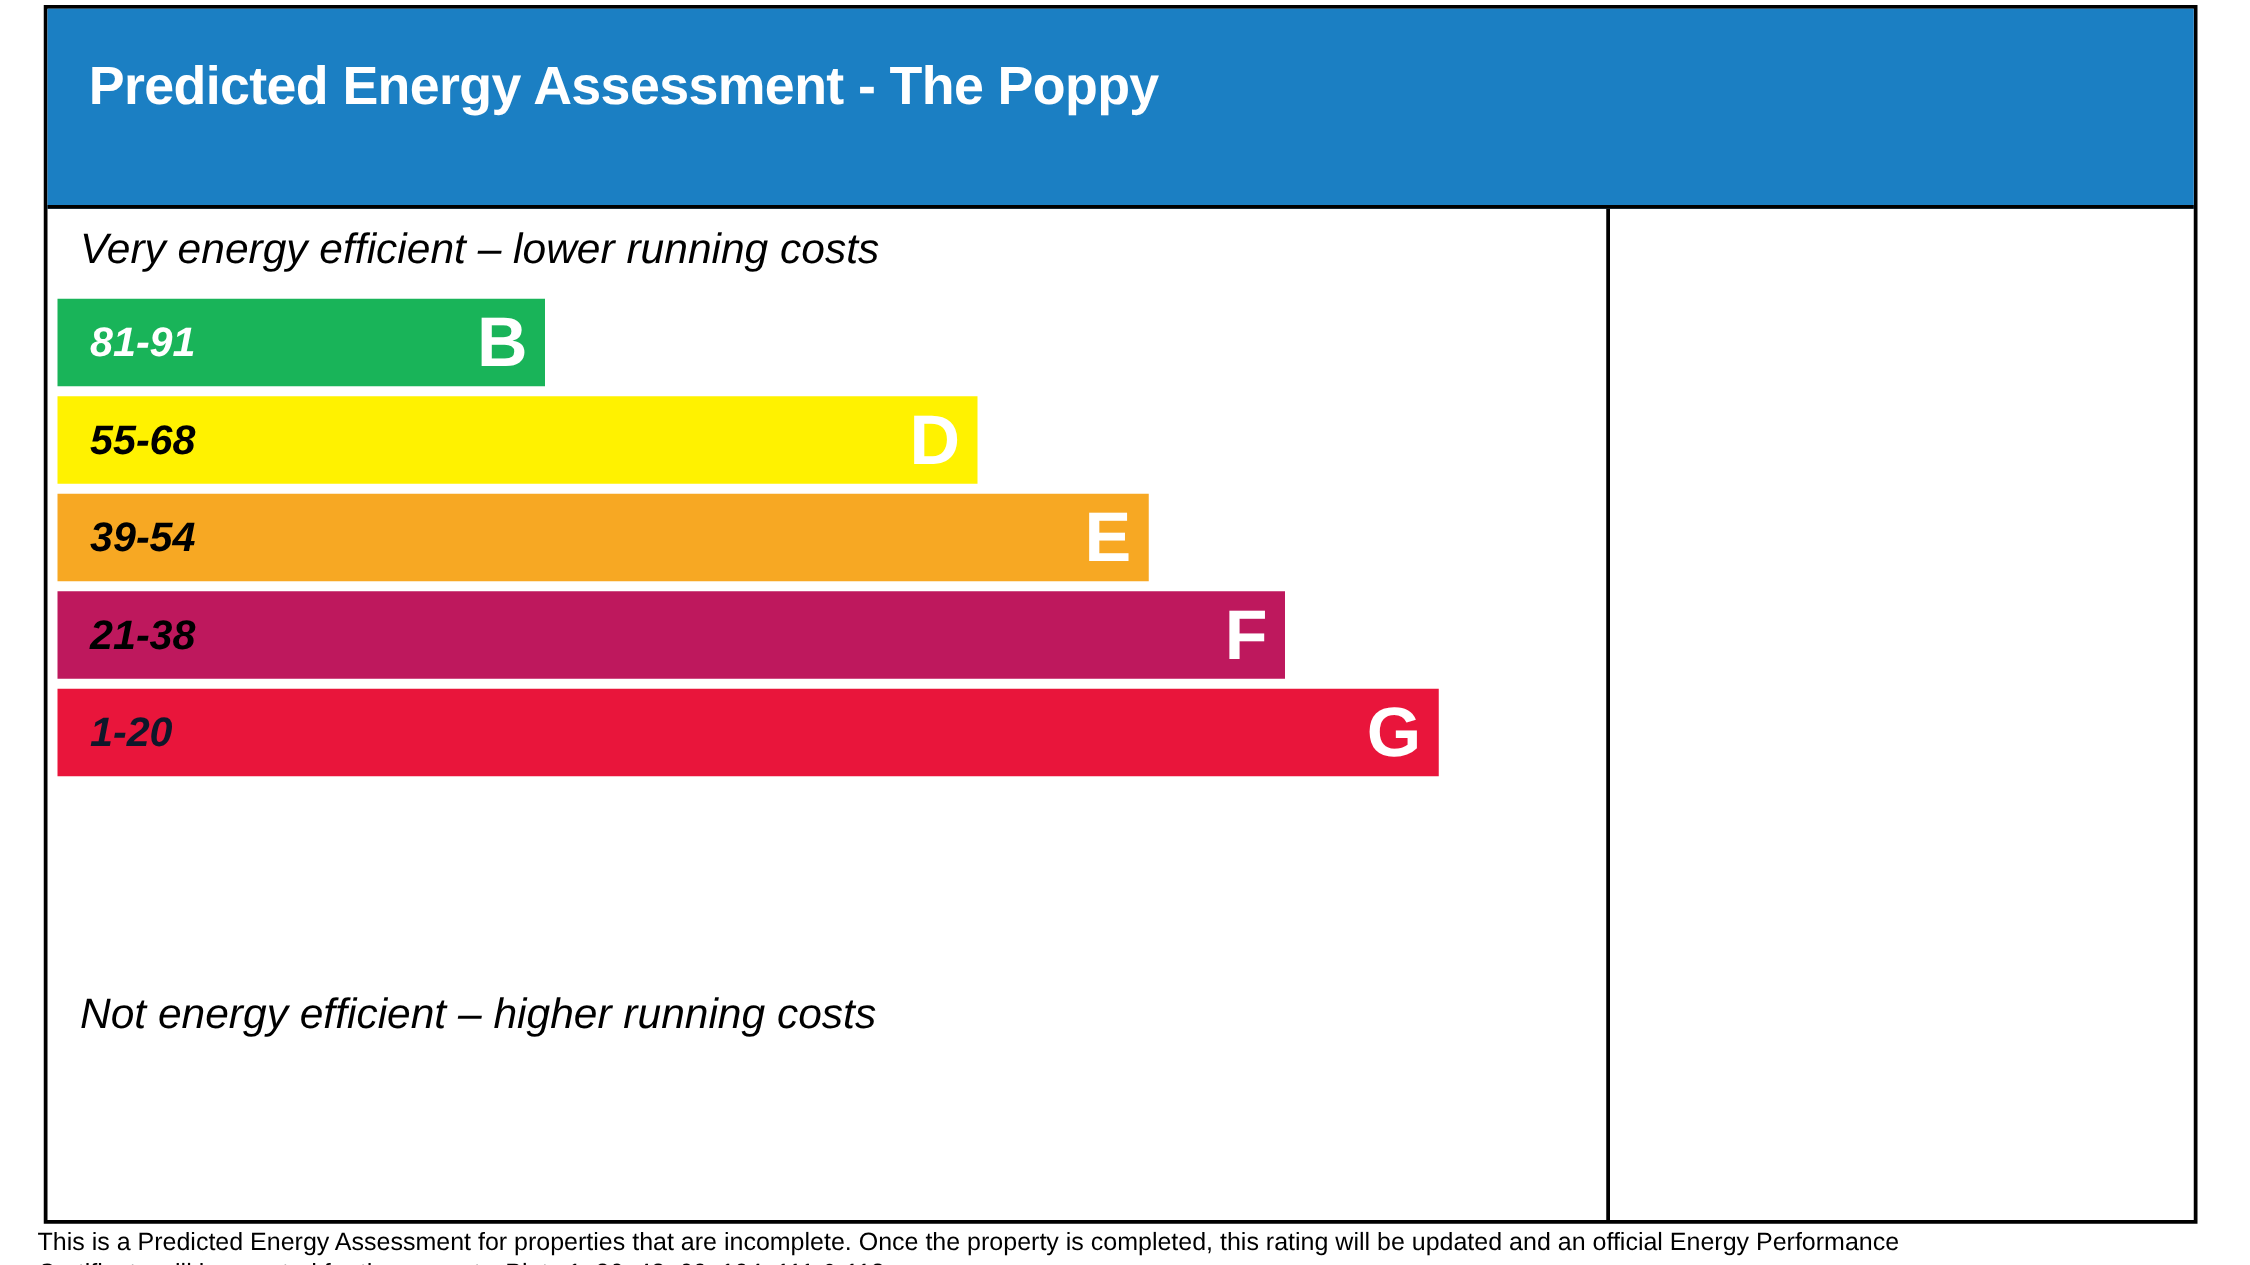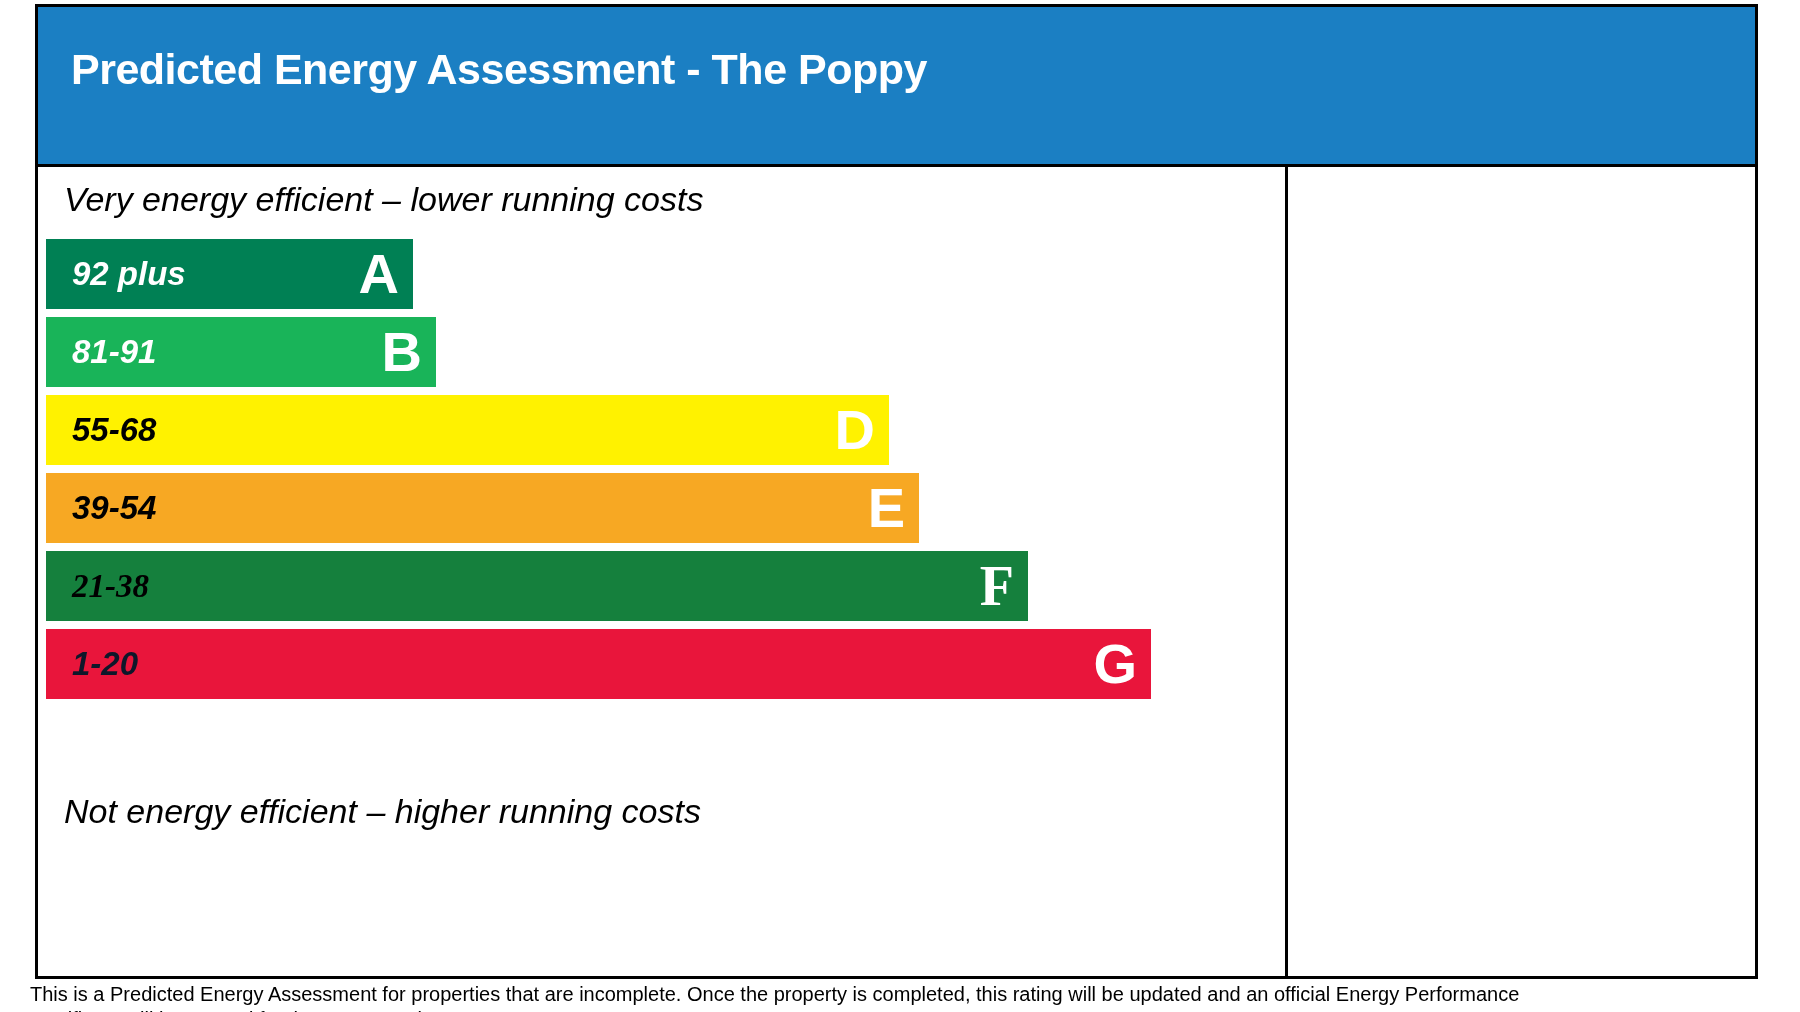--- a/index.html
+++ b/index.html
@@ -137,45 +137,39 @@
     <div id="title-text" style="color: rgb(255, 255, 255);">Predicted Energy Assessment - The Poppy</div>
   </div>
 
   <div id="chart-body">
 
     <div id="scale-col">
       <div class="scale-caption" id="caption-top">Very energy efficient – lower running costs</div>
 
       <div id="bands">
           <div class="band">
-            <div class="band-bar" style="width: 367px; background: rgb(0, 128, 84);">
-              <div class="band-range" style="color: rgb(255, 255, 255);">92 plus</div>
-              <div class="band-letter" style="right: 14px;">A</div>
-            </div>
-          </div>
-          <div class="band">
             <div class="band-bar" style="width: 390px; background: rgb(25, 180, 89);">
               <div class="band-range" style="color: rgb(255, 255, 255);">81-91</div>
               <div class="band-letter" style="right: 14px;">B</div>
             </div>
           </div>
           <div class="band">
-            <div class="band-bar" style="width: 843px; background: rgb(255, 242, 0);">
+            <div class="band-bar" style="width: 736px; background: rgb(255, 242, 0);">
               <div class="band-range" style="color: rgb(0, 0, 0);">55-68</div>
               <div class="band-letter" style="right: 14px;">D</div>
             </div>
           </div>
           <div class="band">
             <div class="band-bar" style="width: 873px; background: rgb(247, 168, 35);">
               <div class="band-range" style="color: rgb(0, 0, 0);">39-54</div>
               <div class="band-letter" style="right: 14px;">E</div>
             </div>
           </div>
           <div class="band">
-            <div class="band-bar" style="width: 982px; background: #15803d; font-family: Liberation Serif, serif;">
+            <div class="band-bar" style="width: 982px; background: #be185d;">
               <div class="band-range" style="color: rgb(0, 0, 0);">21-38</div>
               <div class="band-letter" style="right: 14px;">F</div>
             </div>
           </div>
           <div class="band">
             <div class="band-bar" style="width: 1105px; background: rgb(233, 21, 59);">
               <div class="band-range" style="color: #0f172a;">1-20</div>
               <div class="band-letter" style="right: 14px;">G</div>
             </div>
           </div>

